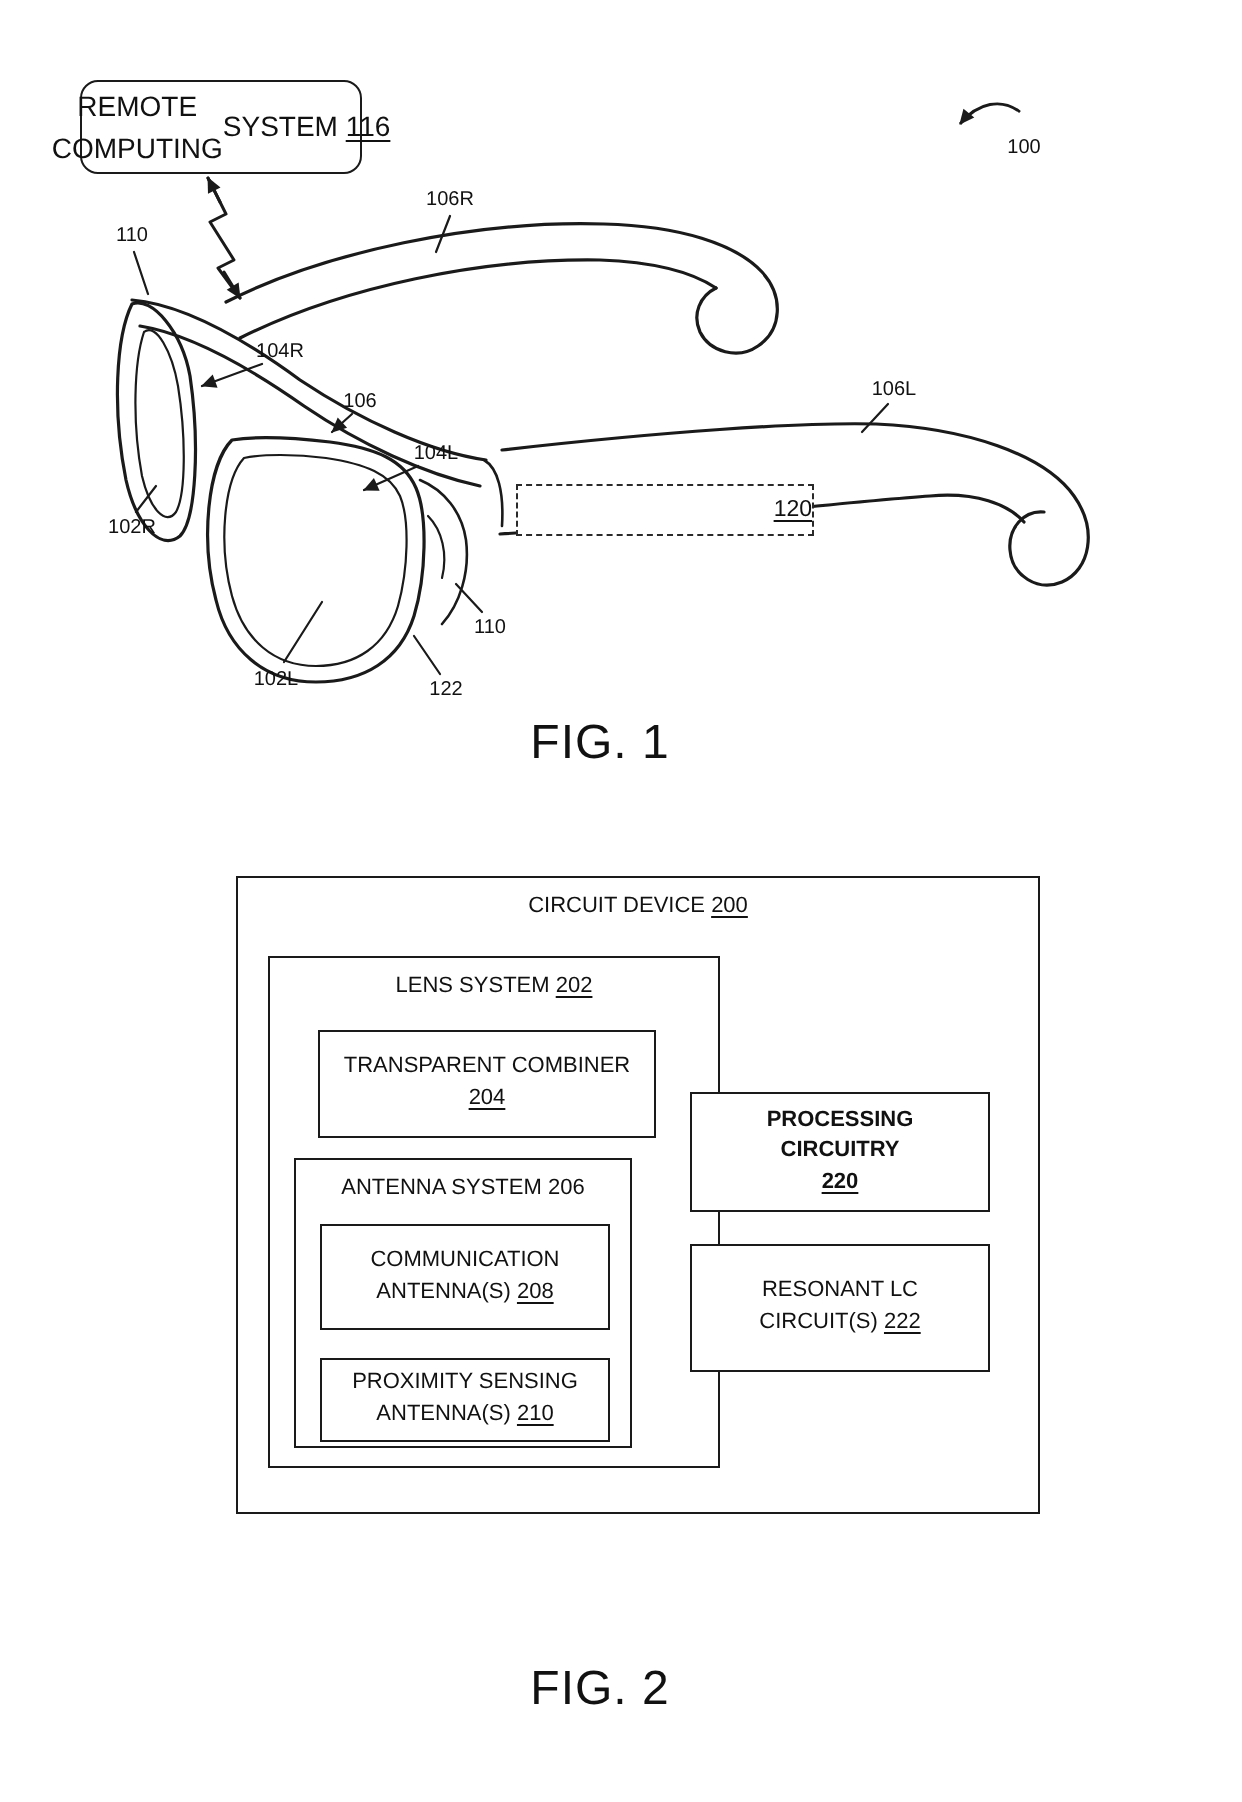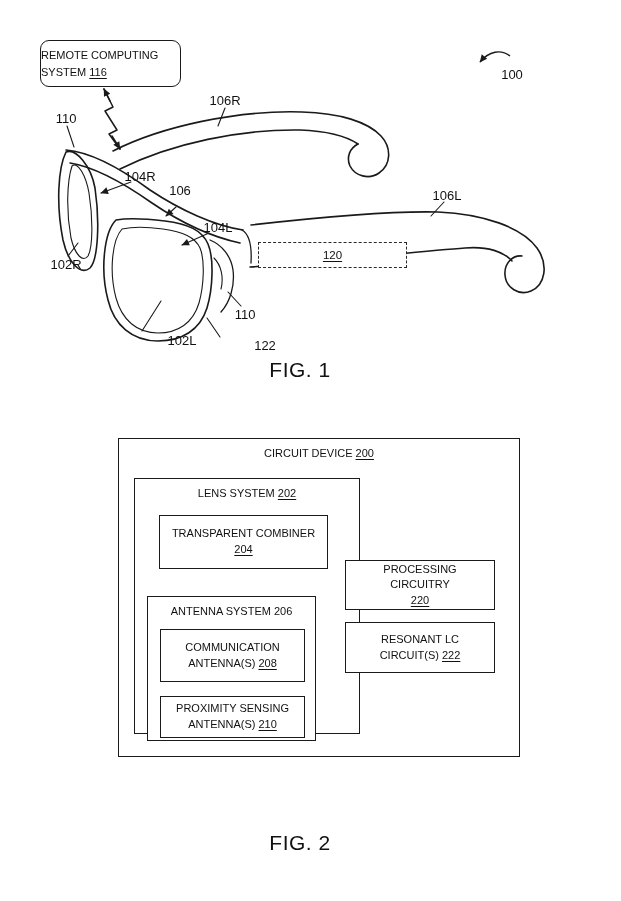--- a/index.html
+++ b/index.html
@@ -1,45 +1,45 @@
 <!DOCTYPE html>
 <html><head>
 <meta charset="utf-8">
 <style>
   * { margin:0; padding:0; box-sizing:border-box; }
   html,body { background:#fff; }
   body { font-family:"Liberation Sans", sans-serif; color:#111; }
   .page { position:relative; width:621px; height:901px; background:#fff; overflow:hidden; }
   svg.art { position:absolute; left:0; top:0; }
-  .ref { position:absolute; font-size:13px; transform:translate(-50%,-50%); white-space:nowrap; color:#111; }
+  .ref { position:absolute; font-size:10px; transform:translate(-50%,-50%); white-space:nowrap; color:#111; }
   .u { text-decoration:underline; text-underline-offset:2px; }
   .rbox { position:absolute; left:40px; top:40px; width:141px; height:47px;
           border:1.7px solid #1a1a1a; border-radius:9px; background:#fff;
-          display:flex; flex-direction:column; align-items:flex-start; justify-content:center;
-          font-size:11px; line-height:1.5; text-align:center; }
+          display:flex; flex-direction:row; align-items:center; justify-content:center;
+          font-size:14px; line-height:1.5; text-align:center; }
   .dashed120 { position:absolute; left:258px; top:242px; width:149px; height:26px;
           border:1.6px dashed #2a2a2a; background:#fff; display:flex; align-items:center;
-          justify-content:center; font-size:11.5px; }
-  .figcap { position:absolute; left:220px; width:160px; text-align:center; font-size:21px; letter-spacing:.5px; }
+          justify-content:flex-end; font-size:11.5px; }
+  .figcap { position:absolute; left:220px; width:160px; text-align:center; font-size:24px; letter-spacing:.5px; }
   .figcap.f1 { top:358px; }
   .figcap.f2 { top:831px; }
   .bx { position:absolute; border:1.7px solid #1a1a1a; font-size:11px; line-height:1.42;
         text-align:center; background:#fff; }
   .bx.center { display:flex; flex-direction:column; align-items:center; justify-content:center; }
   .bx .title { position:absolute; top:7px; left:0; width:100%; text-align:center; }
   
   .dd-outer   { left:118px; top:438px; width:402px; height:319px; }
   .lens-box   { left:15px;  top:39px;  width:226px; height:256px; }
   .combiner   { left:24px;  top:36px;  width:169px; height:54px; }
-  .antenna    { left:12px;  top:100px; width:169px; height:145px;margin-top:17px; }
+  .antenna    { left:12px;  top:100px; width:169px; height:145px; }
   .comm       { left:12px;  top:32px;  width:145px; height:53px; }
   .prox       { left:12px;  top:99px;  width:145px; height:42px; }
   .imgsrc     { left:226px; top:45px;  width:150px; height:51px; }
-  .proc       { left:226px; top:121px; width:150px; height:50px; }
-  .reslc      { left:226px; top:183px; width:150px; height:51px; }
+  .proc       { left:226px; top:107px; width:150px; height:60px;font-weight:bold; }
+  .reslc      { left:226px; top:183px; width:150px; height:64px; }
   .compsys    { left:226px; top:248px; width:150px; height:51px; }
 </style>
 </head>
 <body>
 
 <div class="page">
 
   <svg class="art" width="621" height="901" viewBox="0 0 621 901">
     <defs>
       <marker id="ah" markerWidth="9" markerHeight="9" refX="7.5" refY="4" orient="auto" markerUnits="userSpaceOnUse">
@@ -82,26 +82,26 @@
   </svg>
 
   <div class="rbox">
     <div><span>REMOTE COMPUTING</span></div>
     <div><span>SYSTEM</span>&nbsp;<span class="u">116</span></div>
   </div>
 
   <div class="ref" style="left:66px;  top:118px;">110</div>
   <div class="ref" style="left:225px; top:100px;">106R</div>
   <div class="ref" style="left:140px; top:176px;">104R</div>
-  <div class="ref" style="left:180px; top:190px;">106</div>
+  <div class="ref" style="left:180px; top:201px;">106</div>
   <div class="ref" style="left:218px; top:227px;">104L</div>
   <div class="ref" style="left:447px; top:195px;">106L</div>
   <div class="ref" style="left:66px;  top:264px;">102R</div>
-  <div class="ref" style="left:138px; top:340px;margin-left:44px;">102L</div>
-  <div class="ref" style="left:223px; top:345px;margin-left:42px;">122</div>
+  <div class="ref" style="left:138px; top:340px;">102L</div>
+  <div class="ref" style="left:223px; top:345px;">122</div>
   <div class="ref" style="left:245px; top:314px;">110</div>
   <div class="ref" style="left:512px; top:74px;">100</div>
 
   <div class="dashed120">
     <span class="u">120</span>
   </div>
 
   <div class="figcap f1">FIG. 1</div>
 
   <div class="bx dd-outer">

